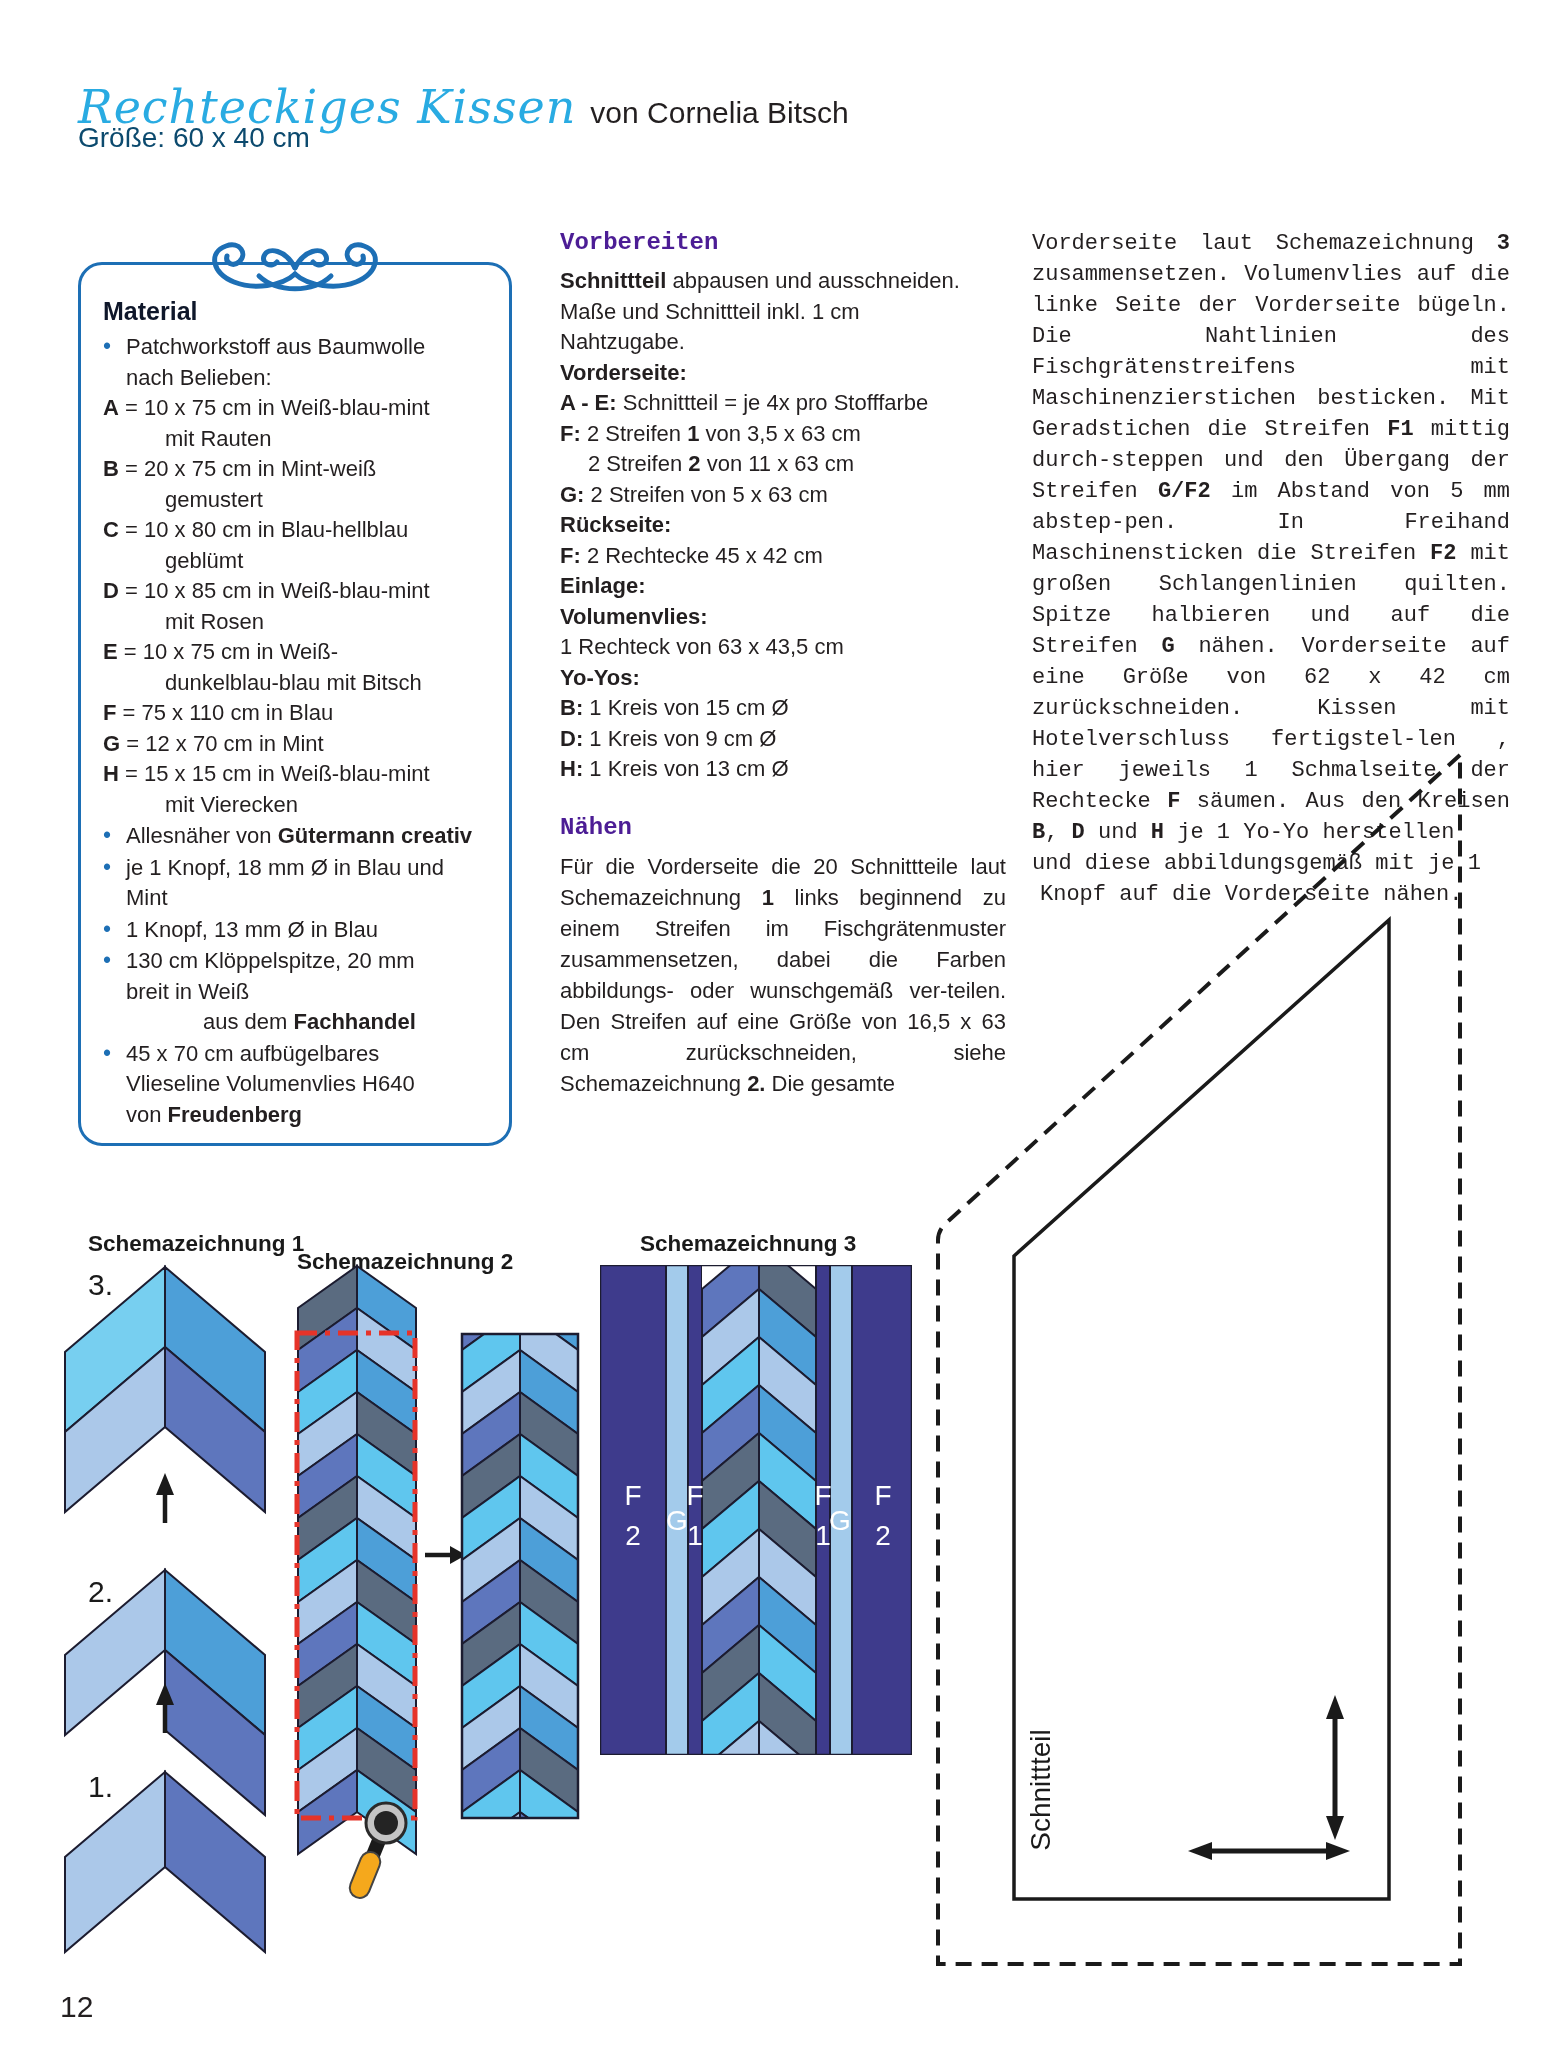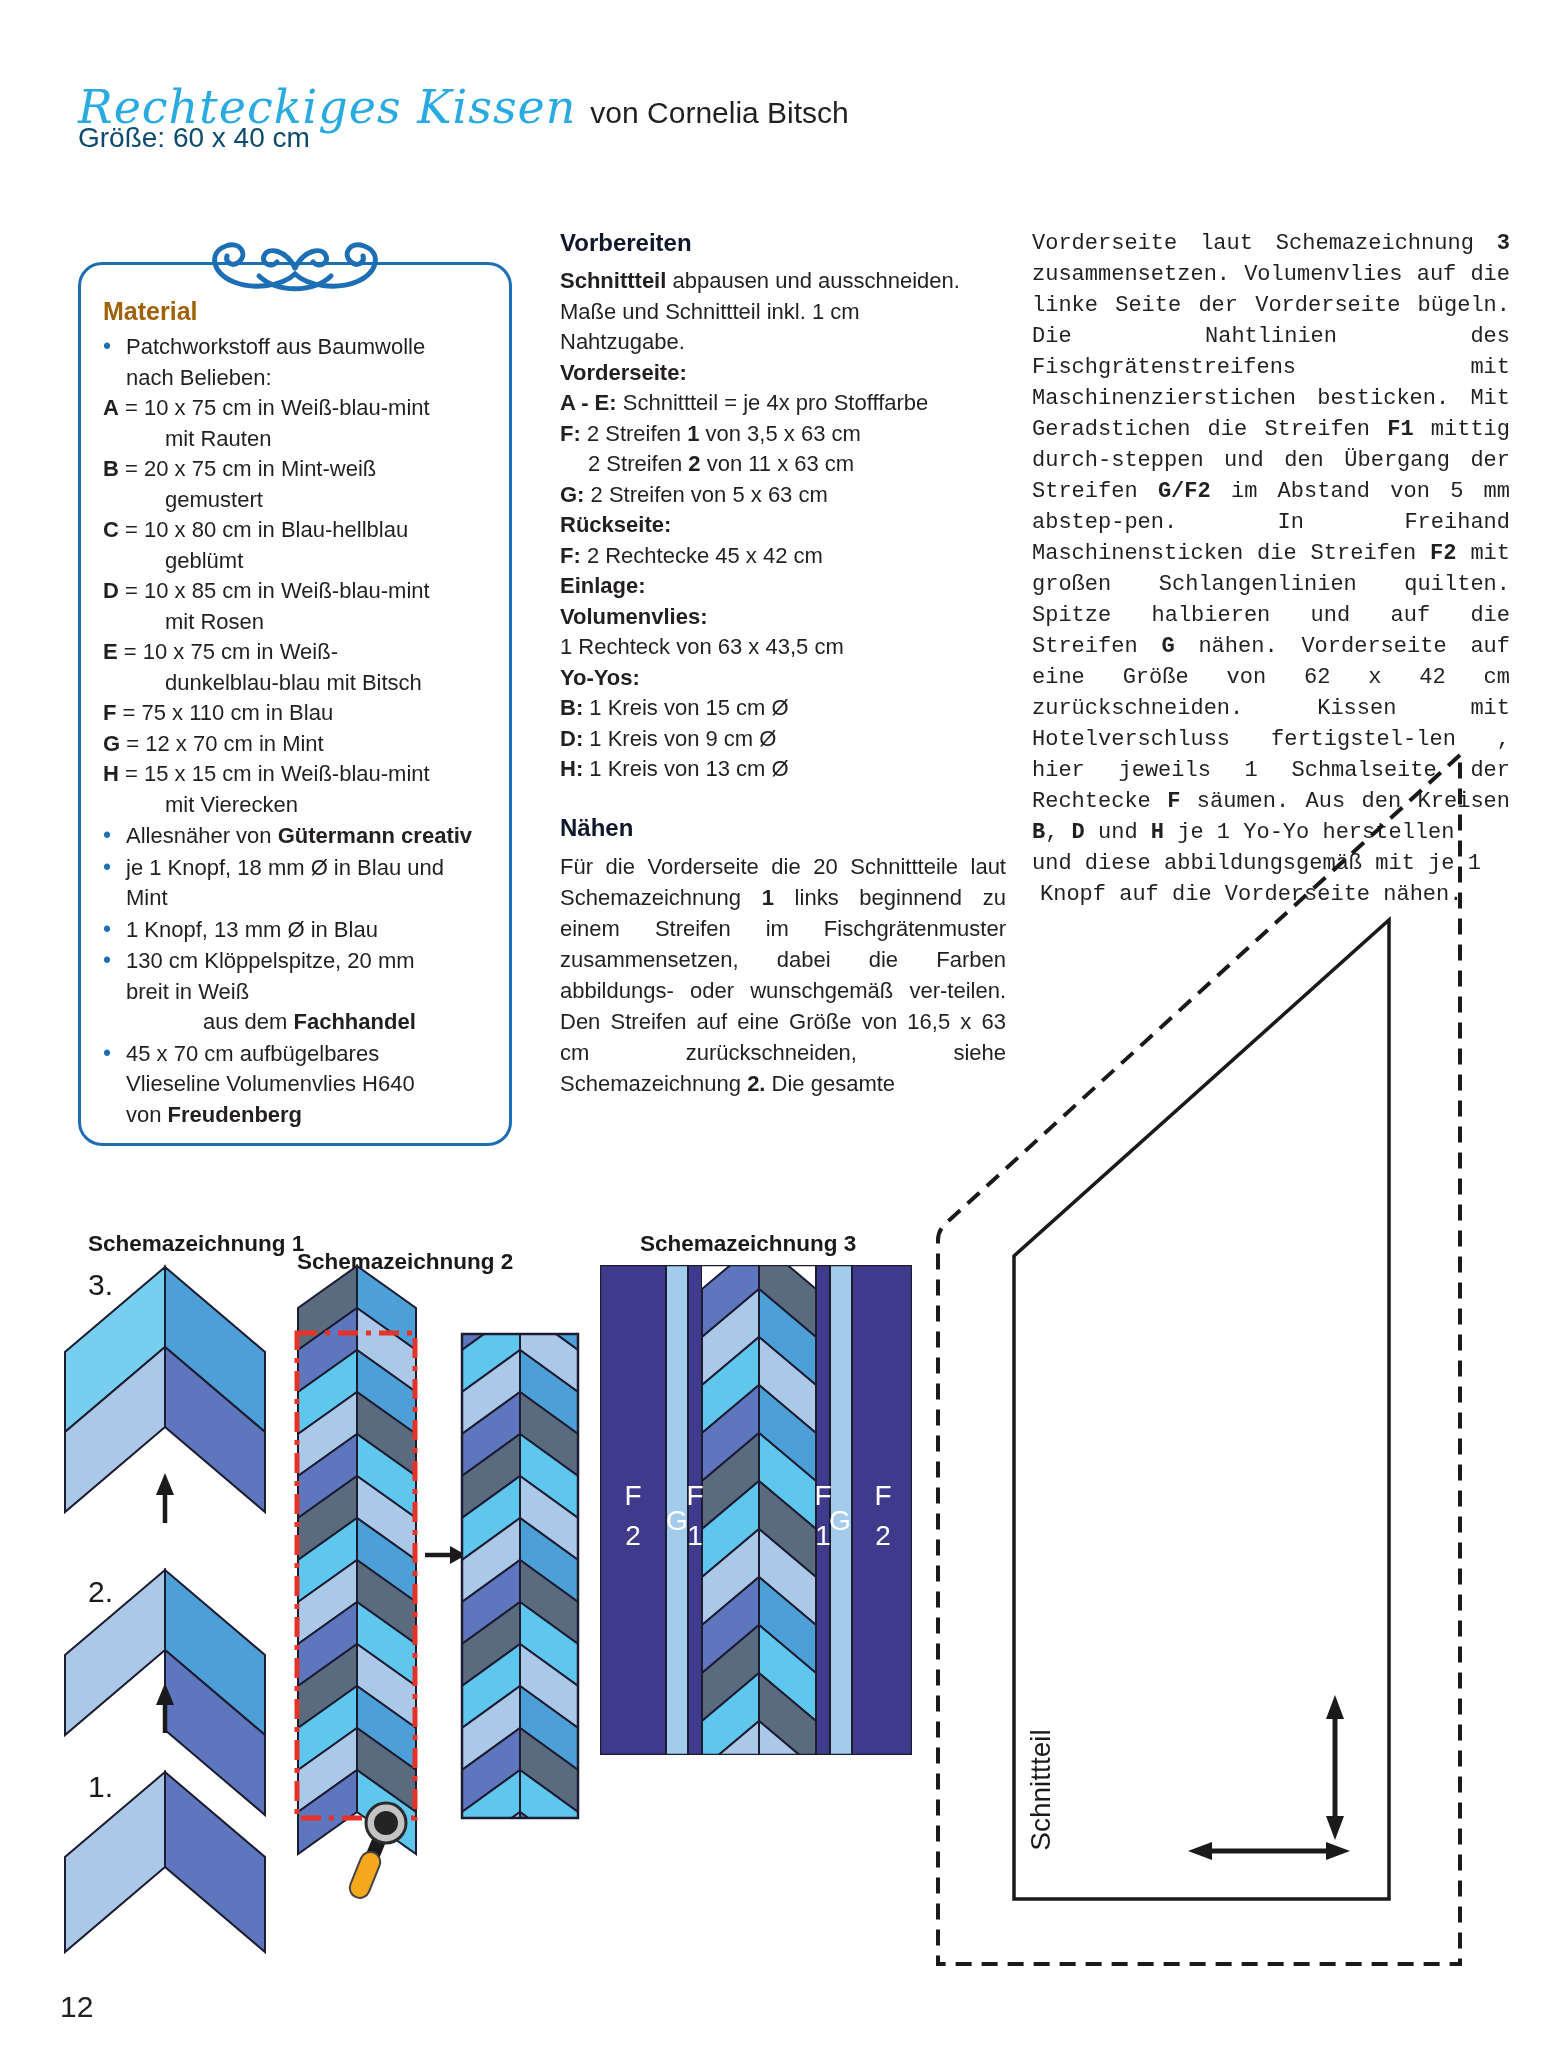--- a/index.html
+++ b/index.html
@@ -12,33 +12,33 @@
   
   .title-row{position:absolute;left:78px;top:80px;white-space:nowrap;}
   .title-script{font-family:"DejaVu Serif",serif;font-style:italic;font-weight:normal;
     font-size:46px;color:#29abe2;letter-spacing:1px;}
   .byline{font-size:30px;color:#231f20;margin-left:14px;}
   .size-line{position:absolute;left:78px;top:122px;font-size:28px;color:#0c4a6e;}
   
   .mat-box{position:absolute;left:78px;top:262px;width:428px;height:878px;
     border:3.5px solid #1d6fb5;border-radius:24px;background:#fff;}
   .mat-inner{padding:32px 18px 0 22px;}
-  .mat-head{color:#a16207;font-weight:bold;font-size:25px;margin-bottom:5px;}
+  .mat-head{color:#0f172a;font-weight:bold;font-size:25px;margin-bottom:5px;}
   .flourish{position:absolute;left:182px;top:222px;}
   
   .ln{font-size:22px;line-height:30.5px;color:#231f20;}
   .ln.cont{padding-left:23px;}
   .ln.cont2{padding-left:62px;}
   .ln.mid{padding-left:100px;}
   .ln.ind{padding-left:28px;}
   .dot{color:#1d6fb5;display:inline-block;width:23px;font-size:23px;}
   
   .col2{position:absolute;left:560px;top:228px;width:446px;}
   .col3{position:absolute;left:1032px;top:228px;width:478px;font-family:Liberation Mono, monospace;}
-  .heading-cyan{color:#0f172a;font-weight:bold;font-size:24px;line-height:30px;margin:0 0 8px 0;}
+  .heading-cyan{color:#4c1d95;font-weight:bold;font-size:24px;line-height:30px;margin:0 0 8px 0;font-family:Liberation Mono, monospace;}
   .sec-gap{margin-top:28px;}
   .para{font-size:22px;line-height:31px;text-align:justify;color:#231f20;}
   .tailln{font-size:22px;line-height:31px;color:#231f20;}
   
   .dlabel{position:absolute;top:1231px;font-size:22.5px;font-weight:bold;color:#1a1a1a;}
   .pagenum{position:absolute;left:60px;top:1990px;font-size:30px;color:#231f20;}
   svg text{font-family:"Liberation Sans",sans-serif;}
 </style>
 </head>
 <body>

